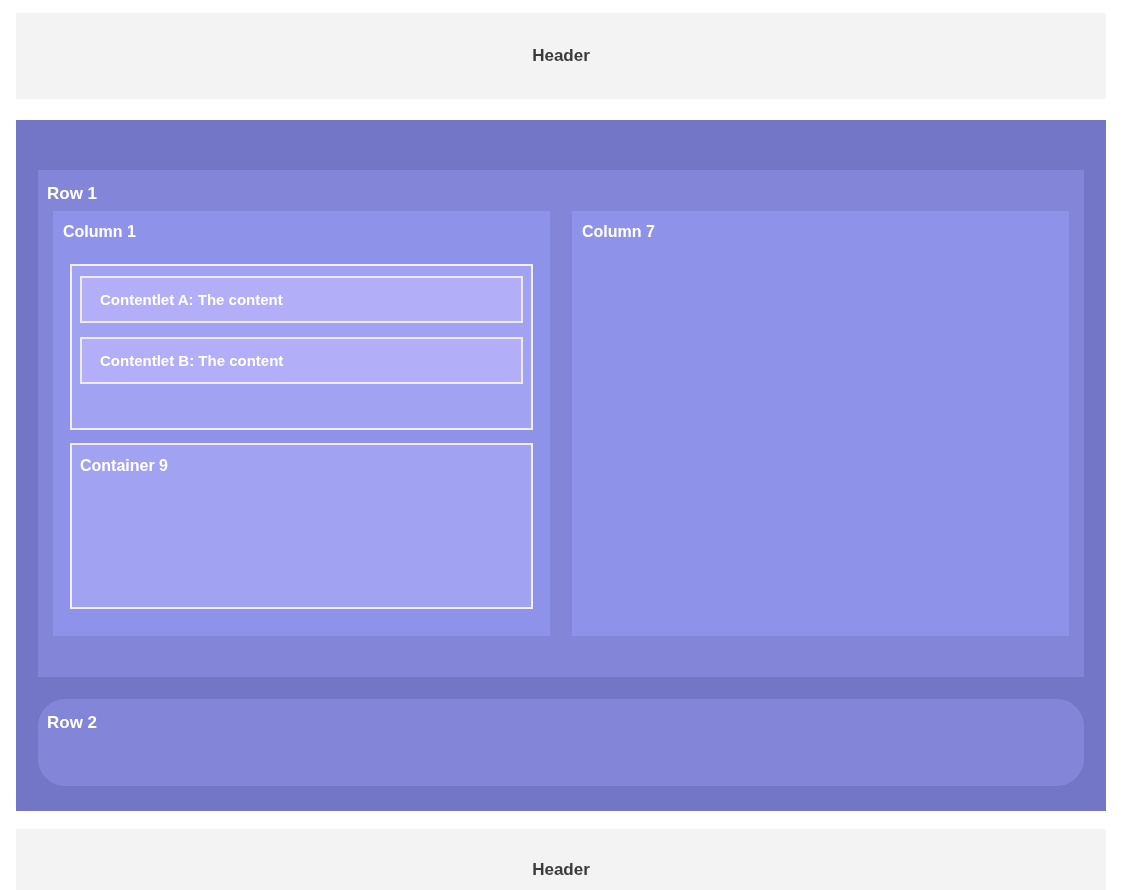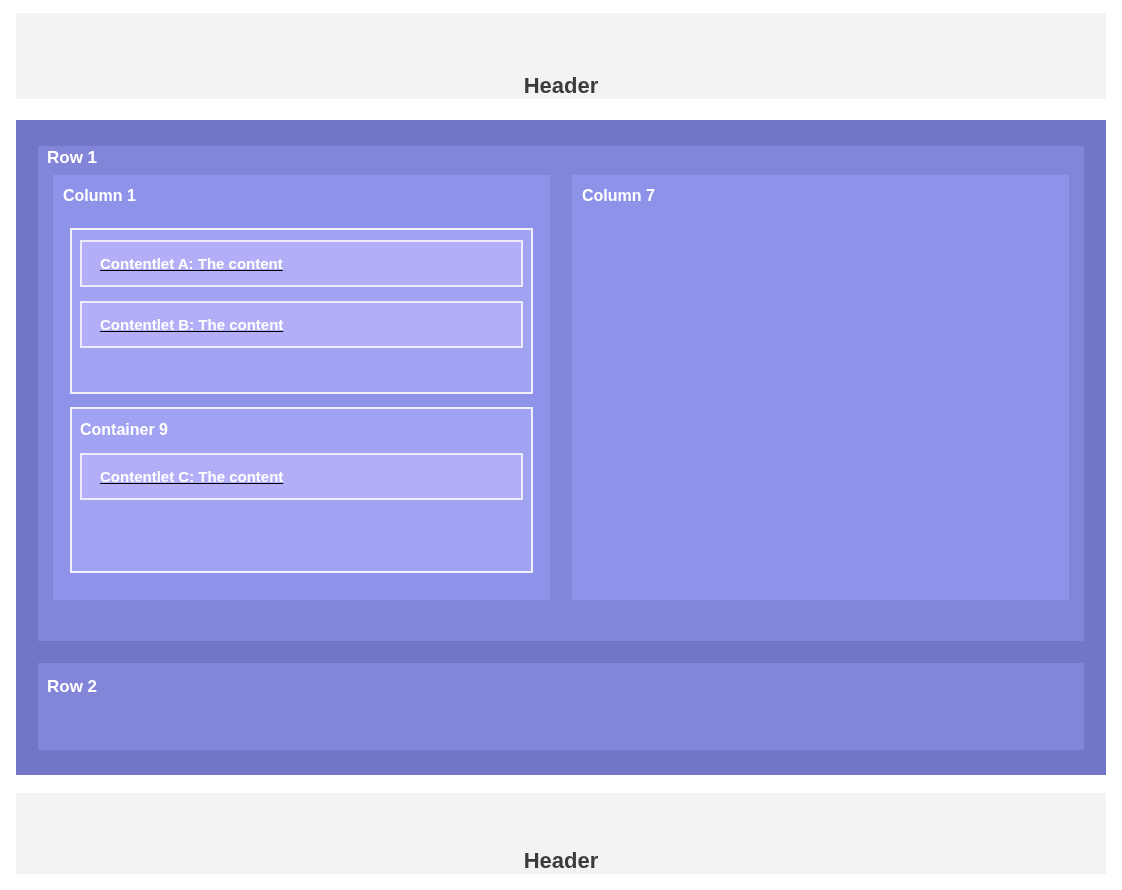--- a/index.html
+++ b/index.html
@@ -16,54 +16,53 @@
   }
   *{margin:0;box-sizing:border-box;}
   html,body{background:#ffffff;}
   body{
     width:1122px;height:890px;overflow:hidden;
     font-family:"Liberation Sans","DejaVu Sans",sans-serif;
   }
   .page{padding:13px 16px 15px;}
   .band{
     background:var(--band-background);
-    display:flex;align-items:flex-end;justify-content:center;
-    font-weight:700;font-size:22px;color:var(--band-text);
+    display:flex;align-items:center;justify-content:center;
+    font-weight:700;font-size:17px;color:var(--band-text);
   }
   .band.header{height:86px;}
   .band.footer{height:81px;}
   .page-body{
     margin:21px 0 18px;
     background:var(--page-body);
     padding:26px 22px 25px;
   }
   .row{background:var(--row);}
-  .row-1{padding:0 9px 41px;}
-  .row-2{margin-top:22px;padding:12px 9px;min-height:87px;}
+  .row-1{padding:12px 9px 41px;margin-top:24px;}
+  .row-2{margin-top:22px;padding:12px 9px;min-height:87px;border-radius:27px;}
   .row-label{font-weight:700;font-size:17px;color:var(--label-text);line-height:23px;}
   .columns{display:flex;gap:22px;margin:6px 6px 0;border-radius:22px;}
   .column{
     flex:1;background:var(--column);
     min-height:412px;padding:10px 8px 14px;
   }
   .column-label{font-weight:700;font-size:16px;color:var(--label-text);line-height:22px;margin:0 0 21px 2px;}
   .container-box{
     background:var(--container);
     border:2px solid var(--box-border);
     margin:0 9px 13px;
     padding:10px 8px 15px;
     min-height:166px;
   }
   .container-label{font-weight:700;font-size:16px;color:var(--label-text);line-height:22px;margin-bottom:12px;}
   .contentlet{
     background:var(--contentlet);
     border:2px solid var(--contentlet-border);
     height:47px;display:flex;align-items:center;
     padding:0 18px;
-    text-decoration:underline;
   }
   .contentlet + .contentlet{margin-top:14px;text-align:center;}
   .contentlet-text{font-weight:700;font-size:15px;color:var(--label-text);}
 </style>
 </head>
 <body>
 
 <div class="page">
 
   <div class="band header">
@@ -84,23 +83,20 @@
             <div class="contentlet">
               <span class="contentlet-text">Contentlet A: The content</span>
             </div>
             <div class="contentlet">
               <span class="contentlet-text">Contentlet B: The content</span>
             </div>
           </div>
 
           <div class="container-box">
             <div class="container-label">Container 9</div>
-            <div class="contentlet">
-              <span class="contentlet-text">Contentlet C: The content</span>
-            </div>
           </div>
         </div>
 
         <div class="column">
           <div class="column-label">Column 7</div>
 
         </div>
 
       </div>
     </div>

